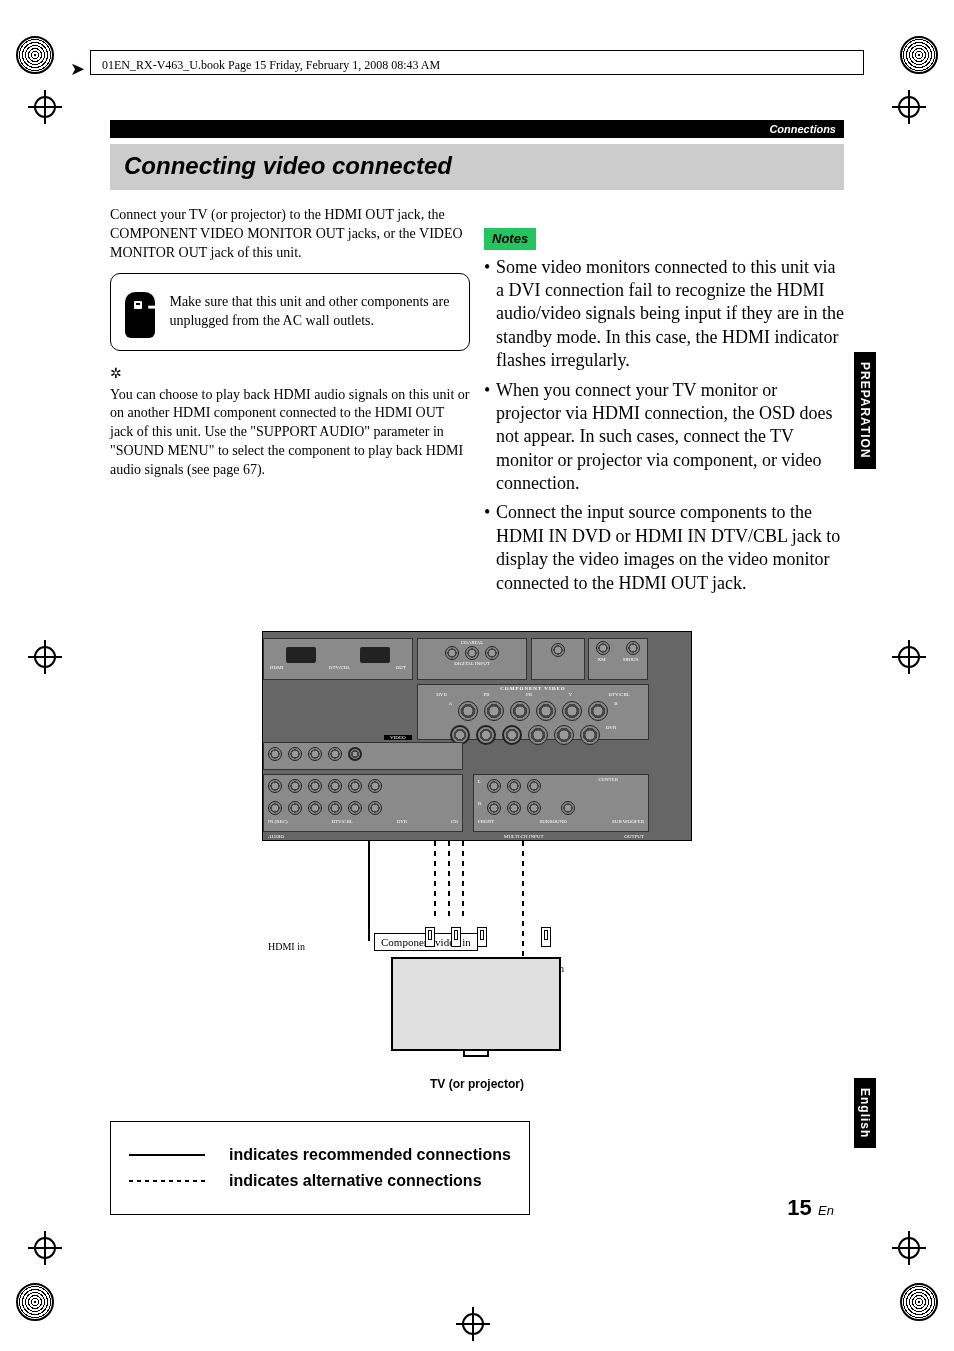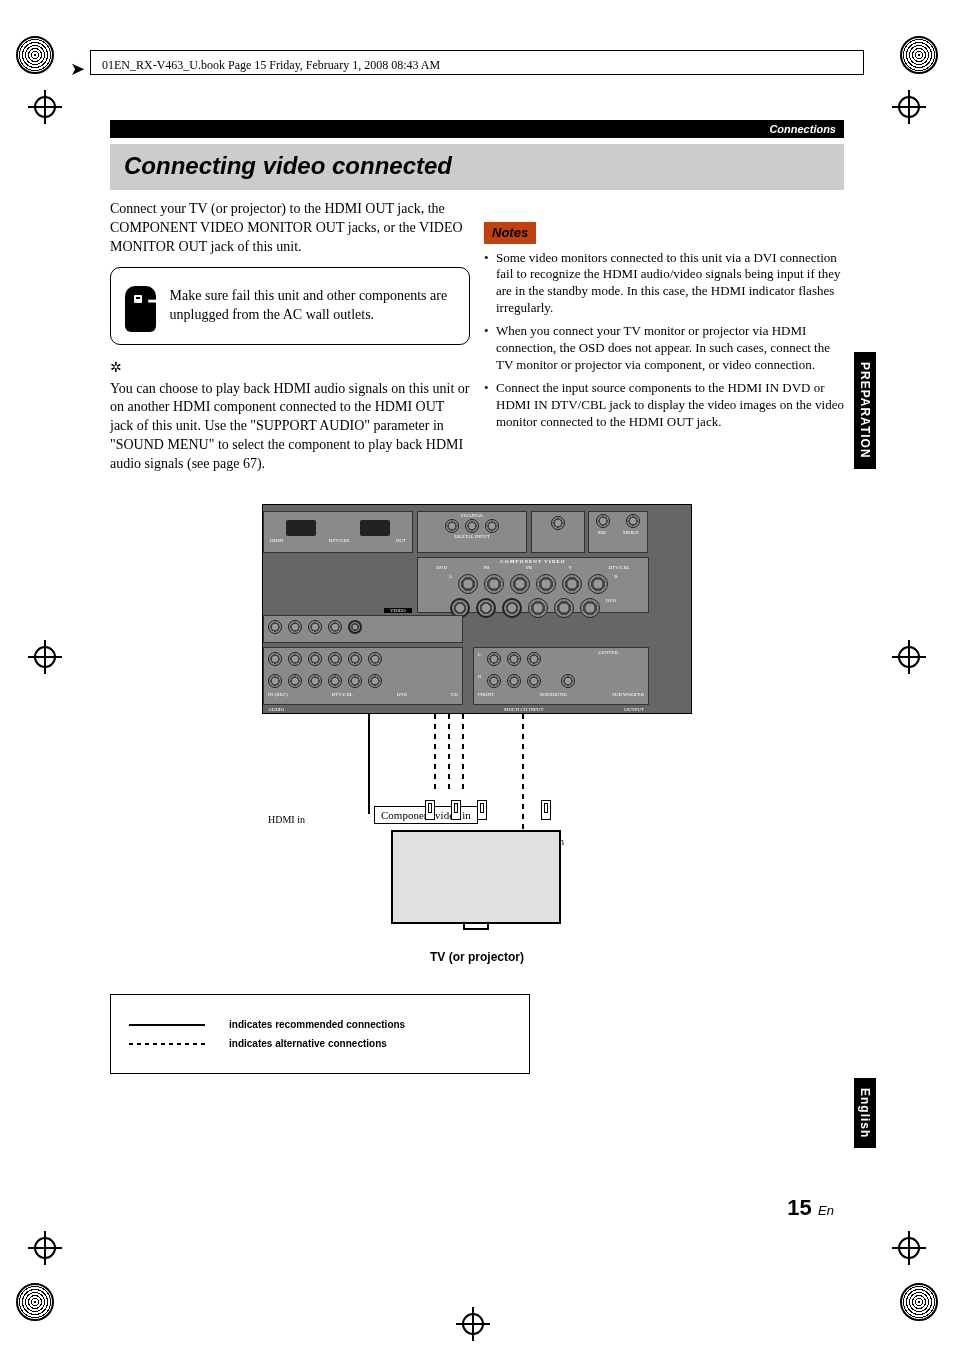--- a/index.html
+++ b/index.html
@@ -43,43 +43,43 @@
     padding: 8px 14px 10px;
   }
   .section-title-bar h1 {
     font-family: Arial, sans-serif;
     font-style: italic;
     font-weight: bold;
     font-size: 24px;
     color:#000;
   }
   .two-col {
-    display:flex; gap: 14px; margin-top: 10px;
+    display:flex; gap: 14px; margin-top: 16px;
   }
   .col { flex:1; font-size: 14px; line-height: 1.35; }
   .callout {
     border:1px solid #000; border-radius: 10px;
     padding: 12px 14px; margin-top: 10px;
     display:flex; gap:14px; align-items:center;
   }
   .callout .ico {
     width:52px; height:52px; position:relative;
   }
   .ico .body { position:absolute; left:0; top:6px; right:0; bottom:0;
     background:#000; border-radius:10px 10px 6px 6px; }
   .ico .port { position:absolute; left:8px; top:14px; width:10px; height:10px; background:#fff; border-radius:2px;}
   .ico .arrow { position:absolute; left:22px; top:10px; color:#fff; font-size:22px; line-height:1;}
   .spark { font-size: 14px; margin-top: 14px; margin-bottom: 2px;}
   .notes-tag {
-    display:inline-block; background:#c2410c; font-family:Arial,sans-serif;
+    display:inline-block; background:#22c55e; font-family:Arial,sans-serif;
     font-style: italic; font-weight: bold; font-size: 13px;
     padding: 2px 8px;
   }
   ul.bullets { list-style: none; padding-left: 0; margin-top:6px;}
-  ul.bullets li { position:relative; padding-left:12px; font-size:13px; margin-bottom:6px; line-height:1.3;}
+  ul.bullets li { position:relative; padding-left:12px; font-size:18px; margin-bottom:6px; line-height:1.3;}
   ul.bullets li::before { content:"•"; position:absolute; left:0; top:0;}
   .side-tab {
     position:absolute; right: 78px; top: 352px;
     background:#000; color:#fff;
     writing-mode: vertical-rl;
     font-family: Arial, sans-serif; font-weight: bold; font-size: 12px;
     padding: 10px 4px; letter-spacing: 1px;
   }
   .side-tab2 {
     position:absolute; right: 78px; top: 1078px;
@@ -108,21 +108,21 @@
   .port { width:10px; height:20px; border:1px solid #000; background:#fff; position:relative;}
   .port::after{content:"";position:absolute;left:2px;top:2px;right:2px;bottom:6px;border:1px solid #000;}
   .wire { position:absolute; width:2px; background:#000;}
   .wire.dashed { background: repeating-linear-gradient(#000 0 5px, transparent 5px 10px);}
   .diagram-text { font-size:10px; }
   .tv-caption { text-align:center; font-family:Arial,sans-serif; font-weight:bold; font-size:12px; margin-top:20px;}
   .legend {
     border:1px solid #000; margin-top: 30px; width: 420px;
     padding: 16px 18px;
   }
-  .legend-row { display:flex; align-items:center; gap:24px; font-family:Arial,sans-serif; font-weight:bold; font-size:10px; margin:8px 0;}
+  .legend-row { display:flex; align-items:center; gap:24px; font-family:Arial,sans-serif; font-weight:bold; font-size:16px; margin:8px 0;}
   .legend-line { width:76px; height:2px; background:#000;}
   .legend-line.dashed { background: repeating-linear-gradient(to right,#000 0 4px, transparent 4px 8px);}
   .page-num { position:absolute; right:120px; bottom:130px; font-family:Arial,sans-serif; }
   .page-num .big { font-weight:bold; font-size:22px;}
   .page-num .suf { font-style:italic; font-size:13px; margin-left:2px;}
   .tl-rule-h { position:absolute; background:#000; height:1px;}
   .tl-rule-v { position:absolute; background:#000; width:1px;}
 </style>
 </head>
 <body>
@@ -174,21 +174,21 @@
   <div class="two-col">
     <div class="col">
       <p>Connect your TV (or projector) to the HDMI OUT jack, the COMPONENT VIDEO MONITOR OUT jacks, or the VIDEO MONITOR OUT jack of this unit.</p>
 
       <div class="callout">
         <div class="ico">
           <div class="body"></div>
           <div class="port"></div>
           <div class="arrow">➔</div>
         </div>
-        <div>Make sure fail this unit and other components are unplugged from the AC wall outlets.</div>
+        <div>Make sure that this unit and other components are unplugged from the AC wall outlets.</div>
       </div>
 
       <div class="spark">✲</div>
       <p>You can choose to play back HDMI audio signals on this unit or on another HDMI component connected to the HDMI OUT jack of this unit. Use the "SUPPORT AUDIO" parameter in "SOUND MENU" to select the component to play back HDMI audio signals (see page 67).</p>
     </div>
 
     <div class="col">
       <div style="height:22px"></div>
       <span class="notes-tag">Notes</span>
       <ul class="bullets">

